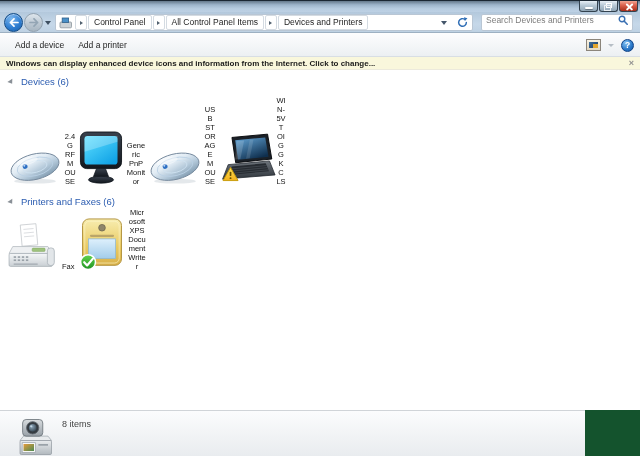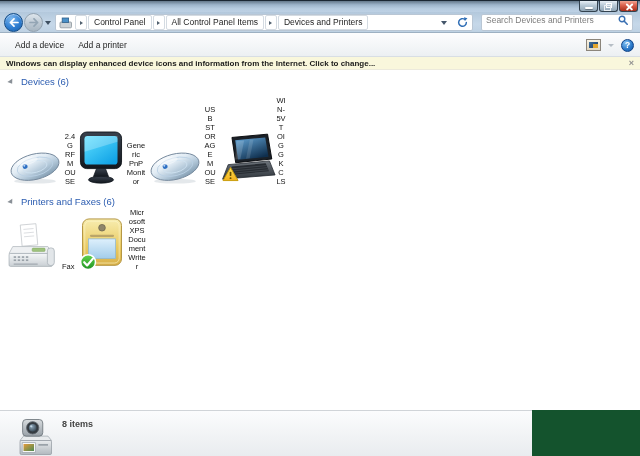--- a/index.html
+++ b/index.html
@@ -81,23 +81,23 @@
     border-top:4px solid #8a9097;transform:rotate(-35deg);margin-top:1px;}
   .group-title{font-size:9.5px;color:#2b5cb0;white-space:nowrap;}
   .tile-row{position:absolute;left:6px;display:flex;}
   .tile{width:70px;display:flex;flex-direction:row;align-items:flex-end;cursor:pointer;}
   .tile-iconbox{height:58px;display:flex;align-items:flex-end;justify-content:center;position:relative;}
   .tile-row.printers .tile-iconbox{height:56px;}
   .tile-label{margin-top:2px;font-size:7.5px;line-height:9px;color:#141414;text-align:center;
     white-space:pre-line;max-width:70px;word-break:break-word;}
 
   
-  .statusbar{position:absolute;left:0;top:410px;width:532px;height:46px;
+  .statusbar{position:absolute;left:0;top:410px;width:585px;height:46px;
     border-top:1px solid #d0d4d8;box-sizing:border-box;
-    background:linear-gradient(#fbfcfd,#f1f3f5 55%,#e9ecef);font-weight:bold;}
+    background:linear-gradient(#fbfcfd,#f1f3f5 55%,#e9ecef);}
   .status-icon{position:absolute;left:13px;top:4px;width:42px;height:44px;overflow:hidden;}
   .status-count{position:absolute;left:62px;top:8px;font-size:9px;color:#454545;}
 
   svg{display:block;}
   .hidden-defs{position:absolute;width:0;height:0;overflow:hidden;}
 </style>
 </head>
 <body>
 
 <svg class="hidden-defs" aria-hidden="true">

